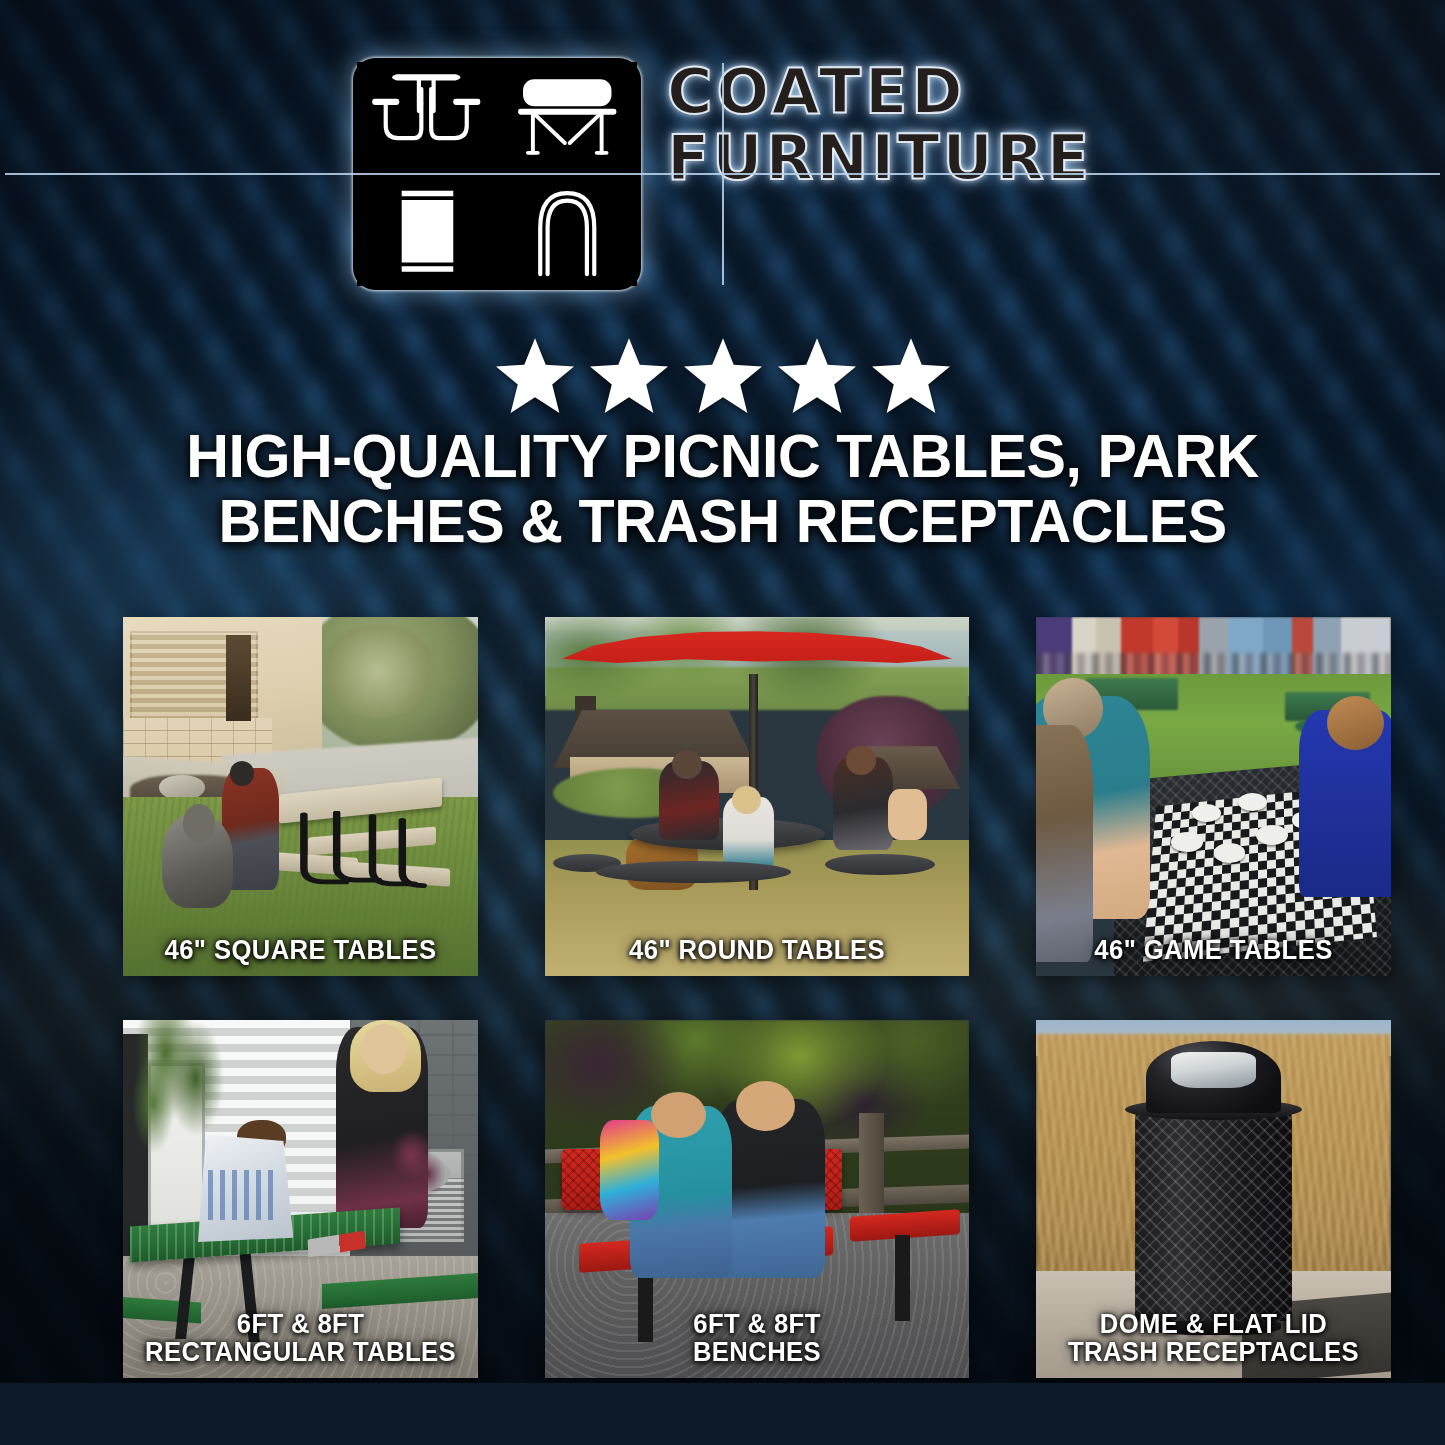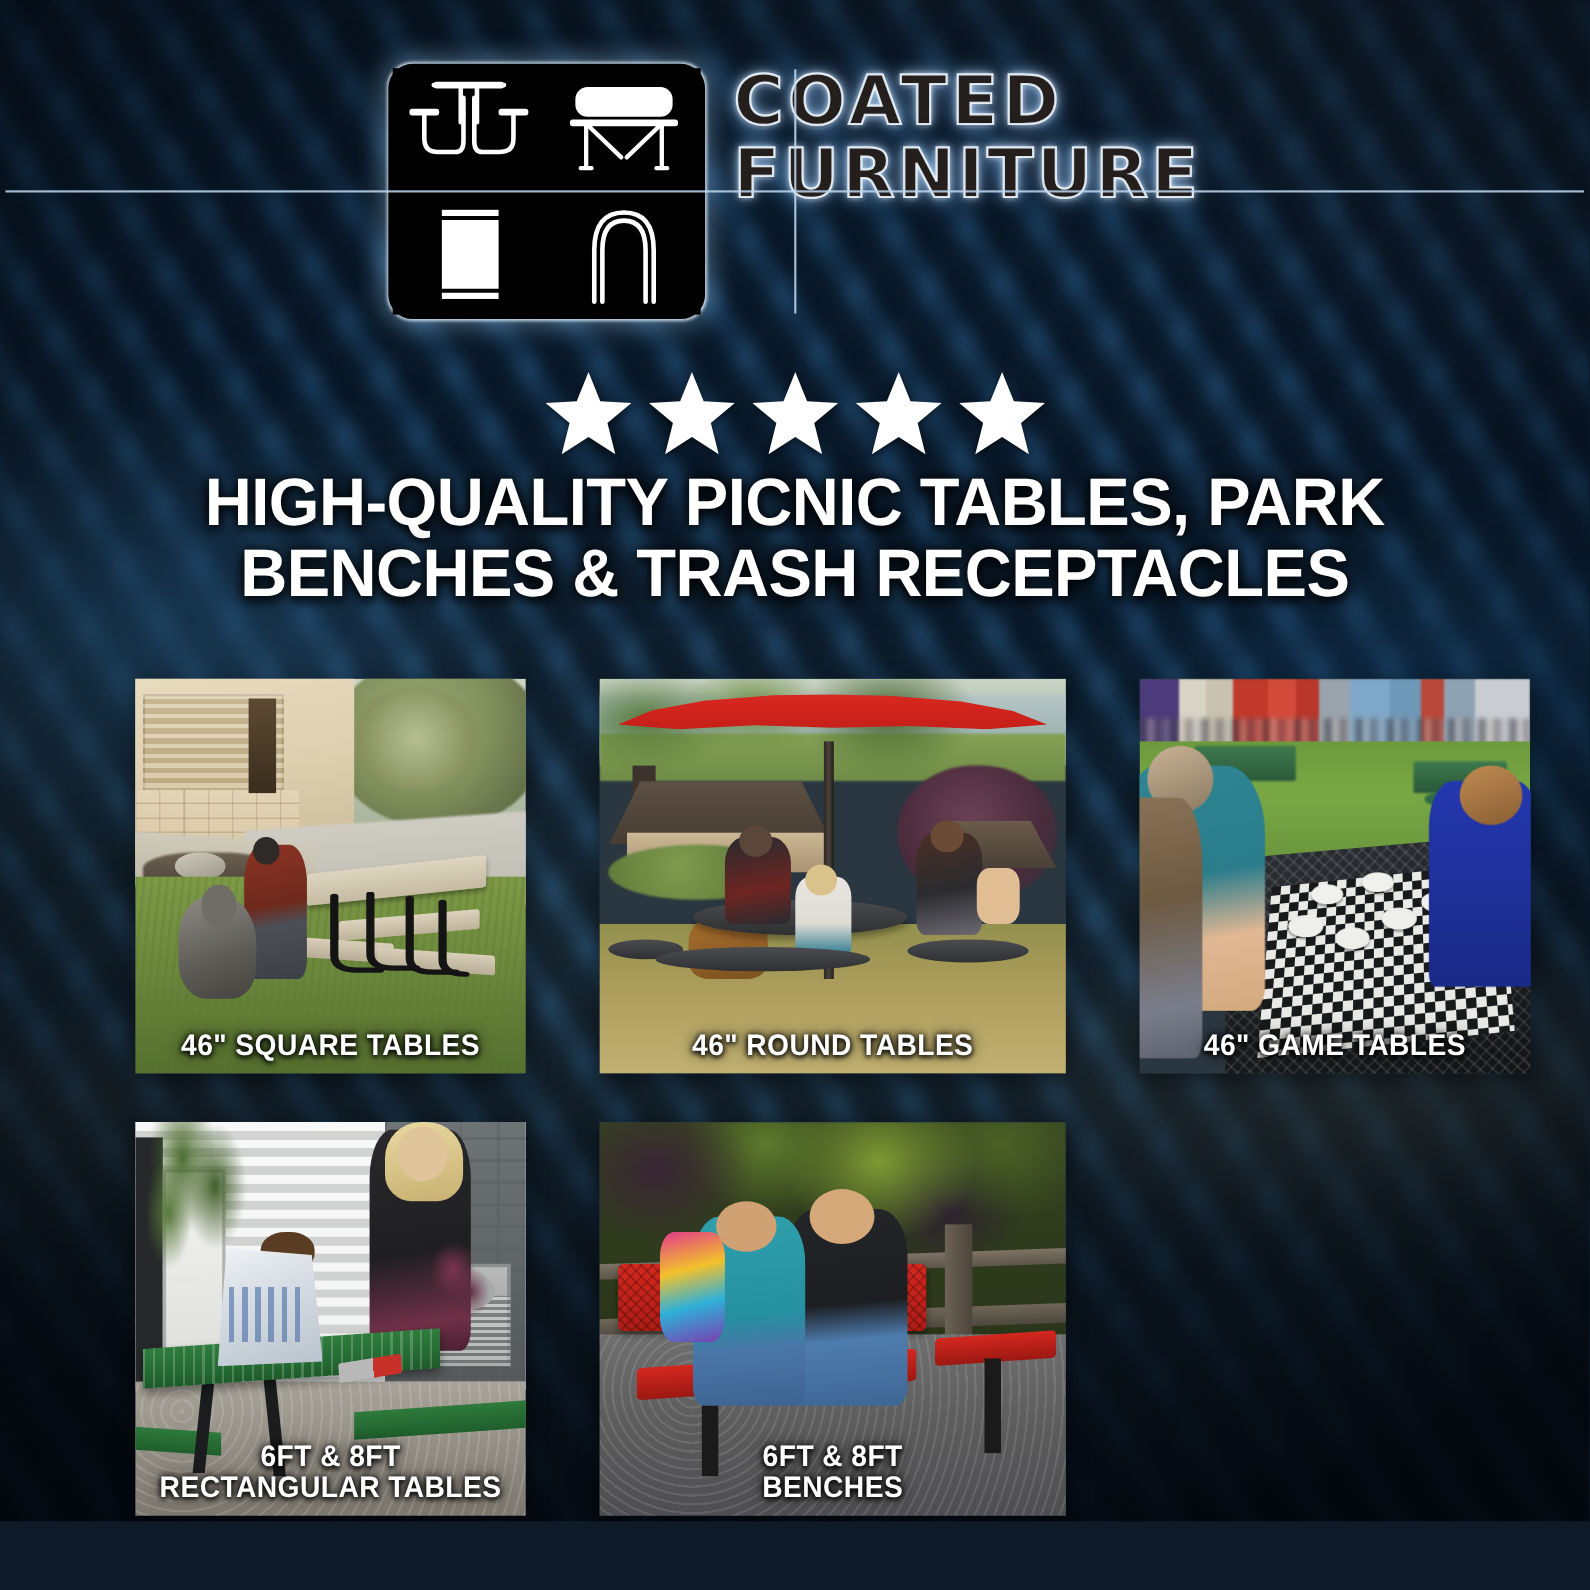--- a/index.html
+++ b/index.html
@@ -547,15 +547,34 @@
         <div class="lay t5-boy1"></div>
         <div class="lay t5-boy1h"></div>
         <div class="lay t5-pack"></div>
       </div>
       <div class="caption">
         <span>6FT &amp; 8FT</span>
         <span class="c2">BENCHES</span>
       </div>
     </div>
 
+    <div class="tile">
+      <div class="scene">
+        <div class="lay t6-sky"></div>
+        <div class="lay t6-grass t6-grassblur"></div>
+        <div class="lay t6-dirt blurA"></div>
+        <div class="lay t6-path"></div>
+        <div class="lay t6-asphalt"></div>
+        <div class="lay t6-base"></div>
+        <div class="lay t6-body"></div>
+        <div class="lay t6-bodymesh"></div>
+        <div class="lay t6-rim"></div>
+        <div class="lay t6-dome"></div>
+        <div class="lay t6-domeslot"></div>
+      </div>
+      <div class="caption">
+        <span>DOME &amp; FLAT LID</span>
+        <span class="c2">TRASH RECEPTACLES</span>
+      </div>
+    </div>
 
   </div>
 </div>
 
 </body></html>

